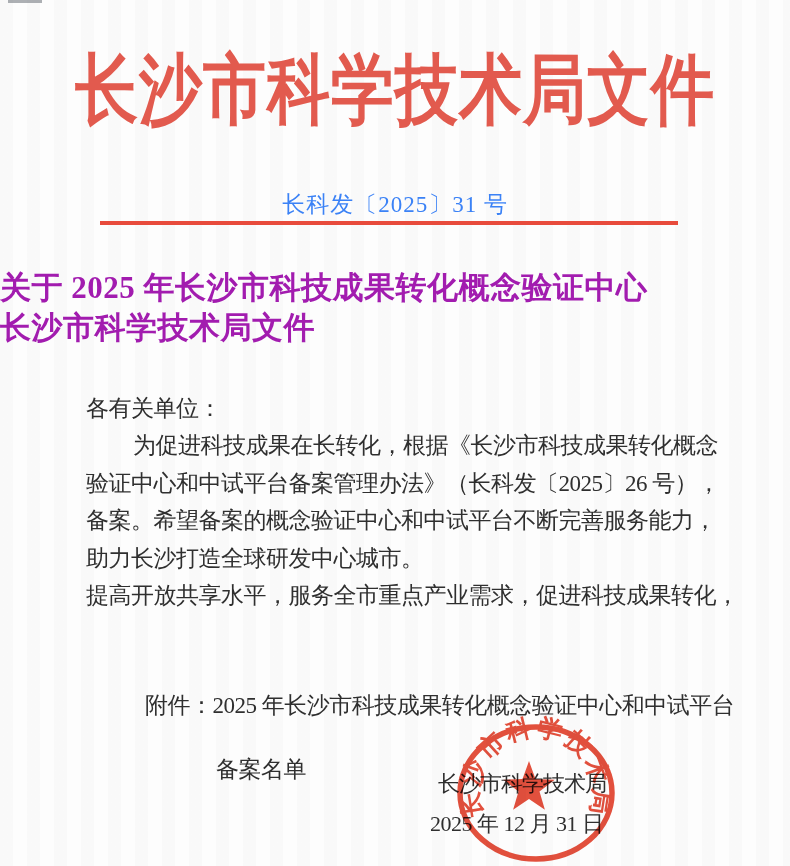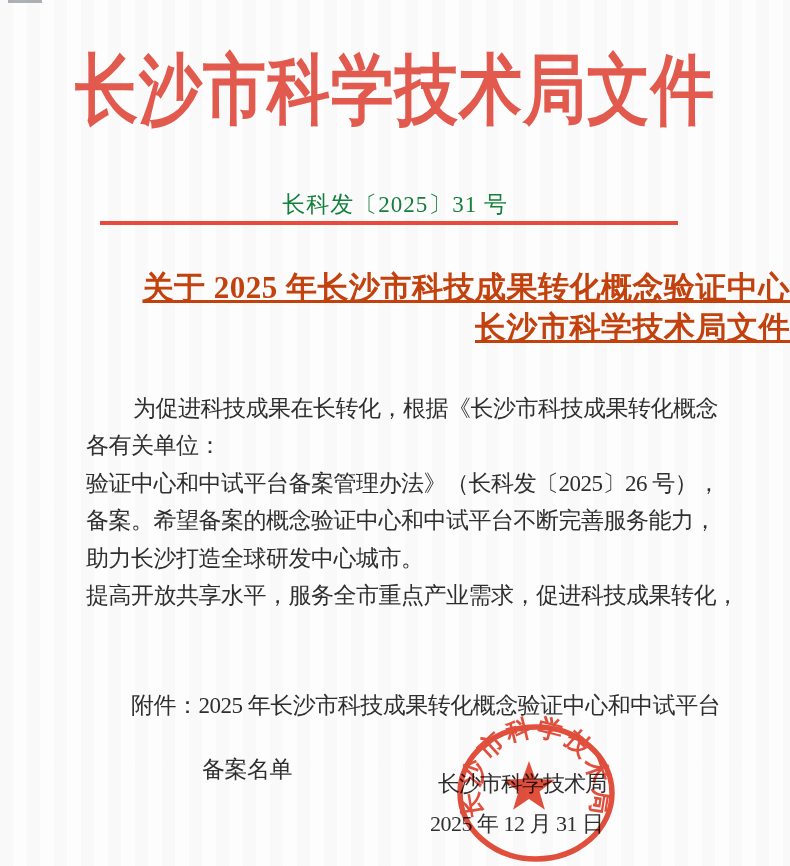--- a/index.html
+++ b/index.html
@@ -27,46 +27,45 @@
     font-size: 63px; font-weight: bold;
     color: #e25a4e;
     transform: scaleY(1.22);
     transform-origin: center top;
     letter-spacing: 1px;
     white-space: nowrap;
   }
   .doc-number {
     position: absolute; left: 0; top: 189px; width: 100%;
     text-align: center;
-    font-size: 23px; color: #15803d;
+    font-size: 23px; color: #3b82f6;
     letter-spacing: 1px;
   }
   .red-divider {
     position: absolute; left: 100px; top: 221px;
     width: 578px; height: 4px;
     background: #e84b3c;
   }
   .doc-title {
     position: absolute; left: 0; top: 268px; width: 100%;
-    text-align: right;
-    font-size: 31px; font-weight: bold; color: #c2410c;
+    text-align: left;
+    font-size: 31px; font-weight: bold; color: #a21caf;
     line-height: 40px;
     letter-spacing: 0.5px;
-    text-decoration: underline;
   }
   .body-text {
     position: absolute; left: 86px; top: 390px; width: 640px;
     font-size: 23px; color: #2f2f2f;
     line-height: 37.4px;
     letter-spacing: -0.5px;
     white-space: nowrap;
   }
   .body-line.indent { padding-left: 47px; }
   .attachment {
-    position: absolute; left: 86px; top: 686px; width: 640px;
+    position: absolute; left: 100px; top: 686px; width: 640px;
     font-size: 23px; color: #2f2f2f;
     line-height: 40px;
     letter-spacing: -0.5px;
     white-space: nowrap;
   }
   .attachment-line1 { padding-left: 45px; }
   .attachment-line2 { padding-left: 116px; margin-top: 24px; }
   .signature-agency {
     position: absolute; left: 438px; top: 769px;
     font-size: 22px; color: #2f2f2f; letter-spacing: -1px;
@@ -100,22 +99,22 @@
 <div class="doc-number">长科发〔2025〕31 号</div>
 
 <div class="red-divider"></div>
 
 <div class="doc-title">
   <div>关于 2025 年长沙市科技成果转化概念验证中心</div>
   <div>长沙市科学技术局文件</div>
 </div>
 
 <div class="body-text">
+  <div class="body-line">各有关单位：</div>
   <div class="body-line indent">为促进科技成果在长转化，根据《长沙市科技成果转化概念</div>
-  <div class="body-line">各有关单位：</div>
   <div class="body-line">验证中心和中试平台备案管理办法》（长科发〔2025〕26 号），</div>
   <div class="body-line">备案。希望备案的概念验证中心和中试平台不断完善服务能力，</div>
   <div class="body-line">助力长沙打造全球研发中心城市。</div>
   <div class="body-line">提高开放共享水平，服务全市重点产业需求，促进科技成果转化，</div>
 </div>
 
 <div class="attachment">
   <div class="attachment-line1">附件：2025 年长沙市科技成果转化概念验证中心和中试平台</div>
   <div class="attachment-line2">备案名单</div>
 </div>

